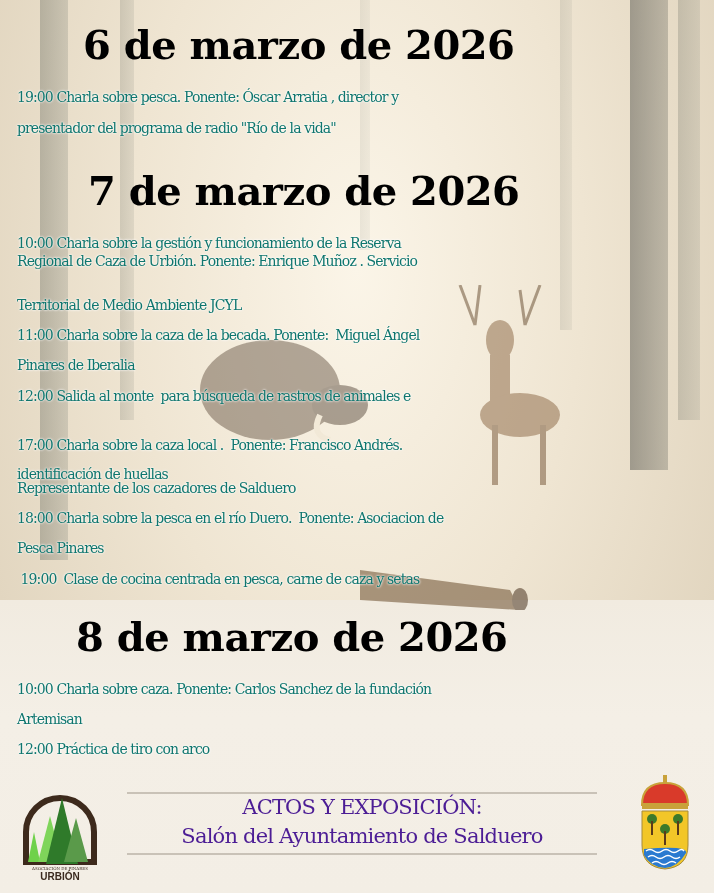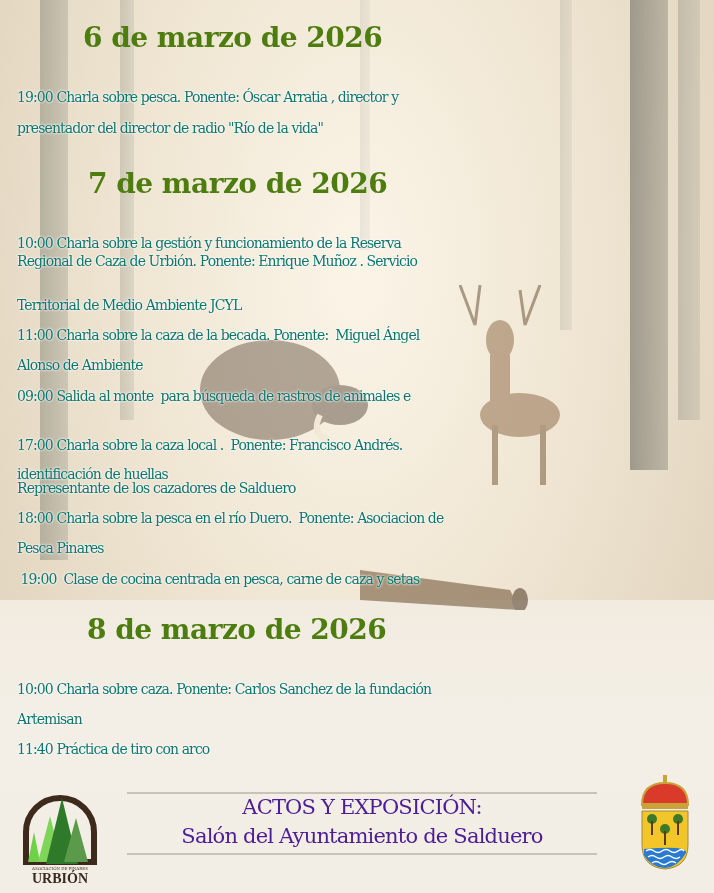--- a/index.html
+++ b/index.html
@@ -8,21 +8,21 @@
   .bg { position:absolute; inset:0; overflow:hidden; }
   .bg .sky { position:absolute; inset:0;
     background: radial-gradient(ellipse at 50% 30%, #fbf5e8 0%, #efe5d2 45%, #e2d6c0 80%, #d9ccb5 100%); }
   .bg .bottom { position:absolute; left:0; right:0; top:600px; bottom:0;
     background: linear-gradient(#f1ebe0 0%, #f4efe6 40%, #f3eee5 100%); }
   .trunk { position:absolute; background:linear-gradient(90deg, rgba(90,95,85,.35), rgba(120,125,115,.25)); }
   .deer { position:absolute; left:440px; top:285px; width:120px; height:200px;
     opacity:.6; }
   .boar { position:absolute; left:200px; top:320px; width:170px; height:130px; opacity:.45; }
   .log { position:absolute; left:360px; top:560px; width:170px; height:50px; opacity:.55; }
-  .heading { position:absolute; color:#4d7c0f; font-weight:bold; font-size:28px;
+  .heading { position:absolute; color:#000000; font-weight:bold; font-size:40px;
     letter-spacing:-0.5px; white-space:nowrap; font-family:"DejaVu Serif", serif; }
   .line { position:absolute; left:17px; color:#0f766e; font-size:14px;
     letter-spacing:-0.9px; white-space:pre; font-family:"DejaVu Serif", serif;
     text-shadow:0 0 2px #fff, 0 0 3px #fff; }
   .rule { position:absolute; left:127px; width:470px; height:2px; background:#c9c2b7; }
   .venue { position:absolute; left:127px; width:470px; text-align:center; color:#4c1d95;
     font-size:21px; letter-spacing:-0.8px; font-family:"DejaVu Serif", serif; }
   .logo-left { position:absolute; left:18px; top:792px; width:84px; height:94px; }
   .logo-right { position:absolute; left:638px; top:775px; width:54px; height:95px; }
   .logo-caption { position:absolute; left:18px; width:84px; text-align:center; color:#3b2a1f; }
@@ -53,55 +53,55 @@
     <rect x="100" y="140" width="6" height="60" fill="#86694d"></rect>
   </svg>
   <svg class="log" viewBox="0 0 170 50">
     <path d="M0 10 L150 30 L160 50 L0 40 Z" fill="#6b4e2e"></path>
     <ellipse cx="160" cy="40" rx="8" ry="12" fill="#4a3420"></ellipse>
   </svg>
 </div>
 
 <div class="heading" style="left:83px;top:21px;">6  de marzo de 2026</div>
 <div class="line" style="top:89px;">19:00 Charla sobre pesca. Ponente: Óscar Arratia , director y</div>
-<div class="line" style="top:120px;">presentador del director de radio "Río de la vida"</div>
+<div class="line" style="top:120px;">presentador del programa de radio "Río de la vida"</div>
 
 <div class="heading" style="left:88px;top:167px;">7 de marzo de 2026</div>
 <div class="line" style="top:235px;">10:00 Charla sobre la gestión y funcionamiento de la Reserva</div>
 <div class="line" style="top:253px;">Regional de Caza de Urbión. Ponente: Enrique Muñoz . Servicio</div>
 <div class="line" style="top:297px;">Territorial de Medio Ambiente JCYL</div>
 <div class="line" style="top:327px;">11:00 Charla sobre la caza de la becada. Ponente:  Miguel Ángel</div>
-<div class="line" style="top:357px;">Alonso de Ambiente</div>
-<div class="line" style="top:388px;">09:00 Salida al monte  para búsqueda de rastros de animales e</div>
+<div class="line" style="top:357px;">Pinares de Iberalia</div>
+<div class="line" style="top:388px;">12:00 Salida al monte  para búsqueda de rastros de animales e</div>
 <div class="line" style="top:418px;margin-top:48px;">identificación de huellas</div>
 <div class="line" style="top:437px;">17:00 Charla sobre la caza local .  Ponente: Francisco Andrés.</div>
 <div class="line" style="top:480px;">Representante de los cazadores de Salduero</div>
 <div class="line" style="top:510px;">18:00 Charla sobre la pesca en el río Duero.  Ponente: Asociacion de</div>
 <div class="line" style="top:540px;">Pesca Pinares</div>
 <div class="line" style="top:571px;"> 19:00  Clase de cocina centrada en pesca, carne de caza y setas</div>
 
-<div class="heading" style="left:87px;top:613px;text-align:right;">8  de marzo de 2026</div>
+<div class="heading" style="left:76px;top:613px;text-align:right;">8  de marzo de 2026</div>
 <div class="line" style="top:681px;">10:00 Charla sobre caza. Ponente: Carlos Sanchez de la fundación</div>
 <div class="line" style="top:711px;">Artemisan</div>
-<div class="line" style="top:741px;">11:40 Práctica de tiro con arco</div>
+<div class="line" style="top:741px;">12:00 Práctica de tiro con arco</div>
 
 <div class="rule" style="top:792px;"></div>
 <div class="venue" style="top:795px;">ACTOS Y EXPOSICIÓN:</div>
 <div class="venue" style="top:824px;">Salón del Ayuntamiento de Salduero</div>
 <div class="rule" style="top:853px;"></div>
 
 <svg class="logo-left" viewBox="0 0 84 94">
   <path d="M8 70 L8 40 A34 34 0 0 1 76 40 L76 70 Z" fill="none" stroke="#3d2a1c" stroke-width="6"></path>
   <path d="M22 70 L10 70 L16 40 L22 70 Z" fill="#6fd14a"></path>
   <polygon points="20,70 32,24 44,70" fill="#7fd55a"></polygon>
   <polygon points="28,72 44,6 60,72" fill="#2f7a2a"></polygon>
   <polygon points="46,70 58,26 70,70" fill="#5a9a4a"></polygon>
 </svg>
 <div class="logo-caption" style="top:866px;font-size:4px;">ASOCIACIÓN DE PINARES</div>
-<div class="logo-caption" style="top:871px;font-size:14px;font-weight:bold;font-family:Liberation Serif, serif;">URBIÓN</div>
+<div class="logo-caption" style="top:871px;font-size:10px;font-weight:bold;font-family:Liberation Sans, sans-serif;">URBIÓN</div>
 
 <svg class="logo-right" viewBox="0 0 54 95">
   <rect x="25" y="0" width="4" height="8" fill="#c9a23a"></rect>
   <path d="M4 30 Q4 8 27 8 Q50 8 50 30 Z" fill="#d93a2a" stroke="#c9a23a" stroke-width="2"></path>
   <rect x="4" y="28" width="46" height="6" fill="#c9a23a"></rect>
   <path d="M4 36 L50 36 L50 70 Q50 92 27 94 Q4 92 4 70 Z" fill="#f2c628" stroke="#a58a3a" stroke-width="1"></path>
   <circle cx="14" cy="44" r="5" fill="#3c7a2a"></circle>
     <rect x="13" y="46" width="2" height="14" fill="#5a3a1a"></rect>
   <circle cx="40" cy="44" r="5" fill="#3c7a2a"></circle>
     <rect x="39" y="46" width="2" height="14" fill="#5a3a1a"></rect>

